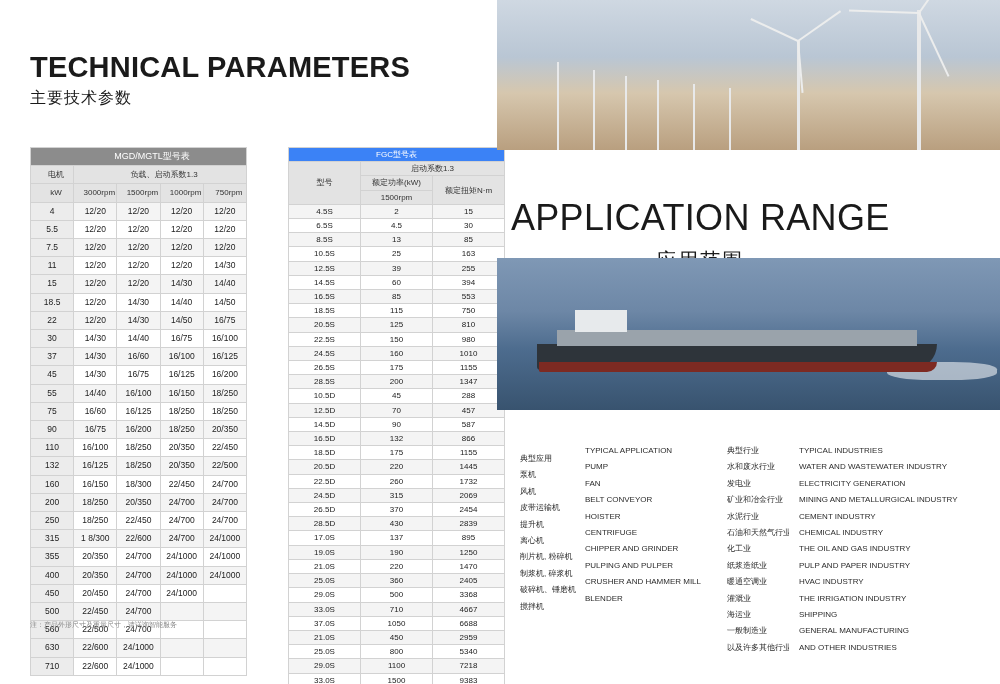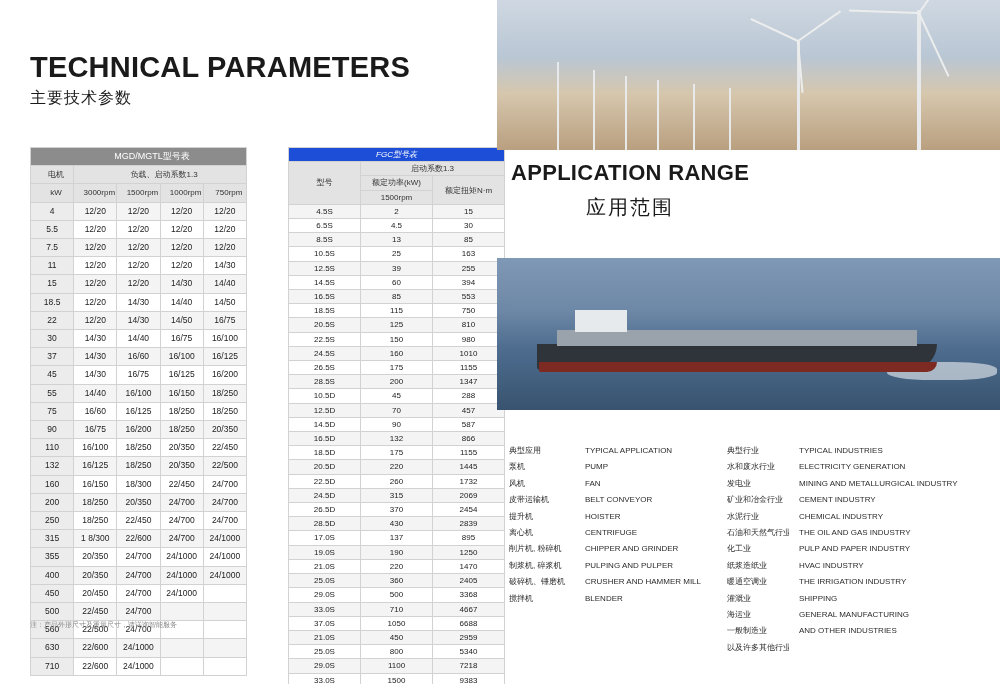--- a/index.html
+++ b/index.html
@@ -39,21 +39,21 @@
   }
   .mgd-sub { background:#e3e3e3; color:#333; font-size:8px;padding-left:8px; }
   .mgd-table tbody tr:nth-child(odd) td { background:#f4f4f4; }
   .mgd-table tbody tr:nth-child(even) td { background:#ffffff; }
   .mgd-table td.first { background:#ececec !important; }
 
   
   .fgc-wrap { position:absolute; left:258px; top:0; width:217px; }
   .fgc-table { width:217px; table-layout:fixed; }
   .fgc-table td, .fgc-table th { height:13.2px; line-height:13.2px; font-size:8px; }
-  .fgc-head { background:#1d4ed8; color:#ffffff; font-size:9px; height:16px; line-height:16px;font-style:italic; }
+  .fgc-head { background:#3b82f6; color:#ffffff; font-size:9px; height:16px; line-height:16px; }
   .fgc-sub { background:#e3e3e3; color:#333; font-size:7.5px; }
   .fgc-table tbody tr:nth-child(odd) td { background:#f4f4f4; }
   .fgc-table tbody tr:nth-child(even) td { background:#ffffff; }
 
   .note { position:absolute; left:30px; top:620px; font-size:7px; color:#8a8a8a; }
 
   
   .right-col { position:absolute; left:497px; top:0; width:503px; height:684px; }
 
   .photo-top {
@@ -87,27 +87,27 @@
   .ship-house {
     position:absolute; left:78px; top:52px; width:52px; height:22px;
     background:#e7eaec;
   }
   .wake {
     position:absolute; left:390px; top:104px; width:110px; height:18px;
     background:rgba(255,255,255,0.55); border-radius:40%;
   }
 
   .app-title { position:absolute; left:14px; top:160px; }
-  .app-title-en { font-size:22px; font-weight:bold; color:#1a1a1a; letter-spacing:0.3px; }
+  .app-title-en { font-size:36px; font-weight:normal; color:#1a1a1a; letter-spacing:0.3px;margin-top:37px; }
   .app-title-cn { font-size:20px; color:#1a1a1a; margin-top:8px; letter-spacing:2px;text-align:center; }
 
   
   .app-lists { position:absolute; left:12px; top:443px; width:491px; font-size:8px; color:#2b2b2b; }
   .app-col { position:absolute; top:0; }
-  .col-a { left:0;   width:62px; }
+  .col-a { left:11px;   width:62px;margin-top:8px; }
   .col-b { left:76px; width:130px; }
   .col-c { left:218px; width:62px; }
   .col-d { left:290px; width:200px; }
   .app-row { height:16.4px; line-height:16.4px; white-space:nowrap; overflow:hidden; }
   .hdr { font-weight:normal; }
 </style>
 </head>
 <body>
 
 <div class="left-col">
@@ -594,20 +594,21 @@
           <div class="app-row">暖通空调业</div>
           <div class="app-row">灌溉业</div>
           <div class="app-row">海运业</div>
           <div class="app-row">一般制造业</div>
           <div class="app-row">以及许多其他行业</div>
         </div>
     </div>
     <div class="app-col col-d">
       <div class="app-row hdr">TYPICAL INDUSTRIES</div>
       <div id="inds-en">
+          <div class="app-row">WATER AND WASTEWATER INDUSTRY</div>
           <div class="app-row">ELECTRICITY GENERATION</div>
           <div class="app-row">MINING AND METALLURGICAL INDUSTRY</div>
           <div class="app-row">CEMENT INDUSTRY</div>
           <div class="app-row">CHEMICAL INDUSTRY</div>
           <div class="app-row">THE OIL AND GAS INDUSTRY</div>
           <div class="app-row">PULP AND PAPER INDUSTRY</div>
           <div class="app-row">HVAC INDUSTRY</div>
           <div class="app-row">THE IRRIGATION INDUSTRY</div>
           <div class="app-row">SHIPPING</div>
           <div class="app-row">GENERAL MANUFACTURING</div>

